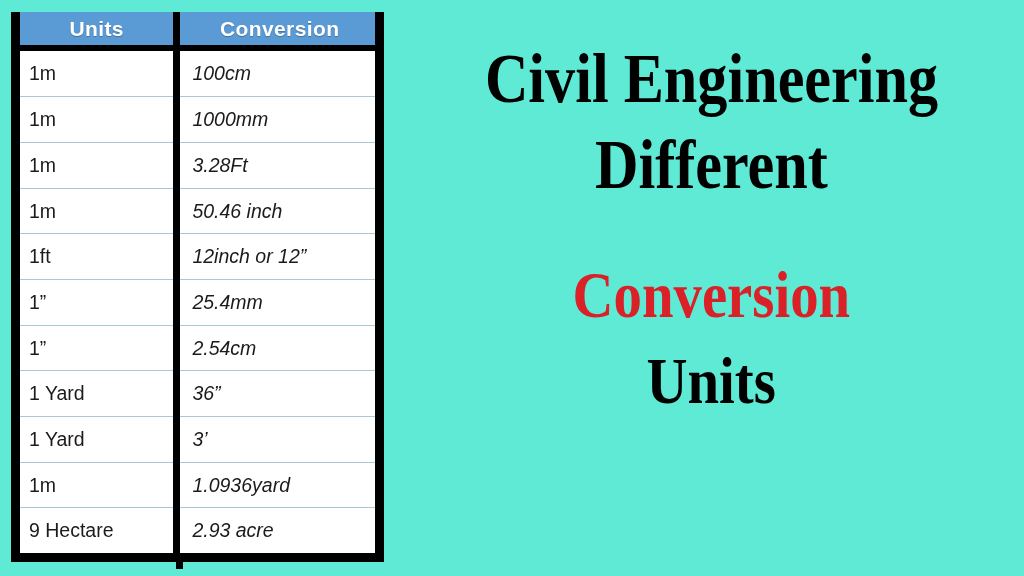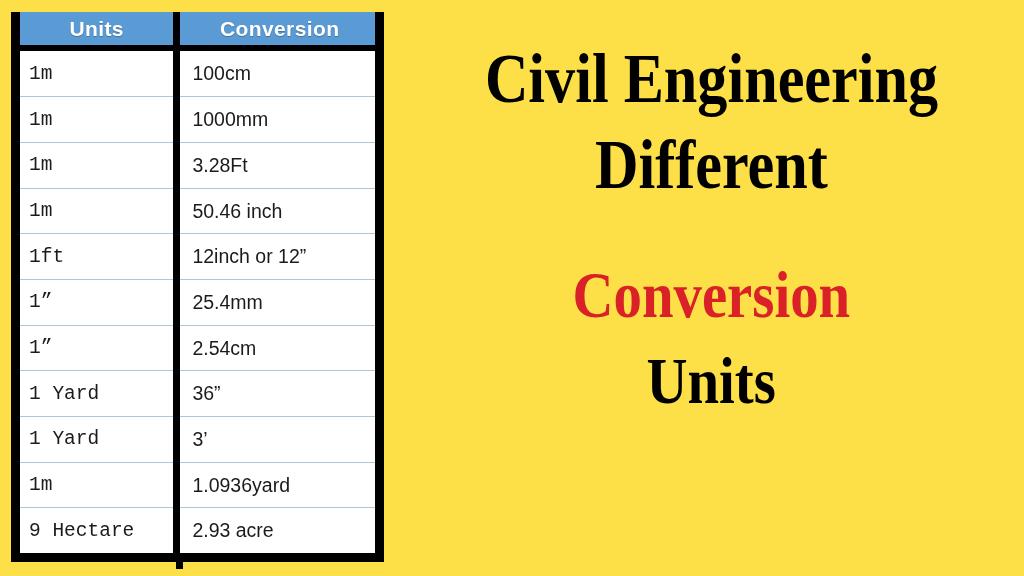--- a/index.html
+++ b/index.html
@@ -4,21 +4,21 @@
 <style>
   html, body {
     margin: 0;
     padding: 0;
     background: #ffffff;
   }
   #page {
     position: relative;
     width: 1024px;
     height: 576px;
-    background: #fde047;
+    background: #5eead4;
     overflow: hidden;
     font-family: "Liberation Sans", sans-serif;
   }
 
   
   #table-panel {
     position: absolute;
     left: 11px;
     top: 12px;
     width: 373px;
@@ -66,24 +66,24 @@
     border-top: 1px solid #a9c9da;
     vertical-align: middle;
     white-space: nowrap;
     overflow: hidden;
   }
   #conversion-table tbody tr:first-child td {
     border-top: none;
   }
   #conversion-table tbody td.cell-units {
     border-right: 7px solid #000000;
-    font-family: Liberation Mono, monospace;
   }
   #conversion-table tbody td.cell-conv {
     padding-left: 12px;
+    font-style: italic;
   }
   #conversion-table tbody sup {
     font-size: 0.62em;
     vertical-align: super;
     line-height: 0;
   }
 
   
   #divider-tick {
     position: absolute;

